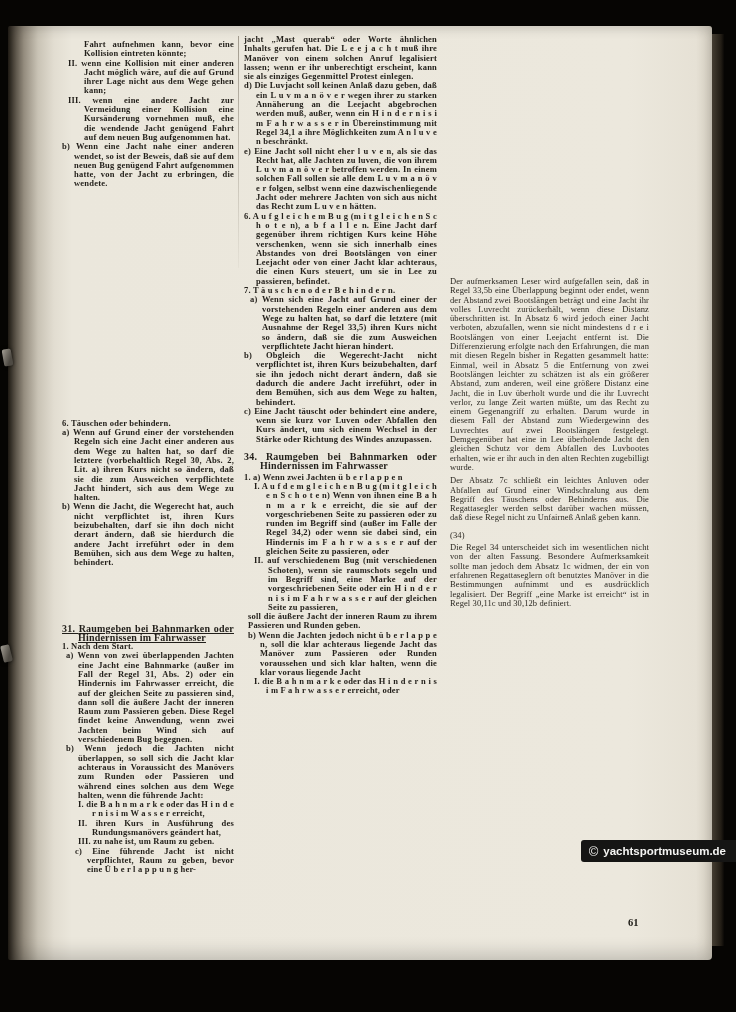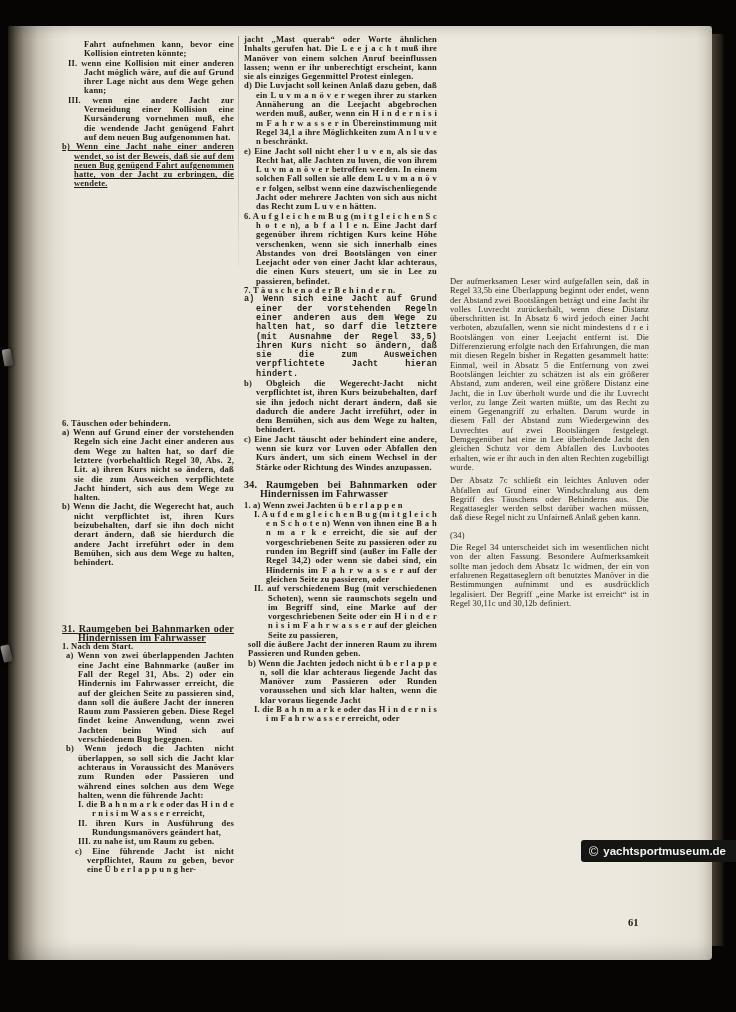--- a/index.html
+++ b/index.html
@@ -74,41 +74,41 @@
 
 <div class="photo">
 
   <div class="page">
     <div class="crease"></div>
 
     <div class="col" id="col1">
         <div class="blk" style="margin-left: 22px;">Fahrt aufnehmen kann, bevor eine Kollision eintreten könnte;</div>
         <div class="blk" style="margin-left: 6px; padding-left: 16px; text-indent: -16px;"><span class="lbl">II. </span>wenn eine Kollision mit einer anderen Jacht möglich wäre, auf die auf Grund ihrer Lage nicht aus dem Wege gehen kann;</div>
         <div class="blk" style="margin-left: 6px; padding-left: 16px; text-indent: -16px;"><span class="lbl">III. </span>wenn eine andere Jacht zur Vermeidung einer Kollision eine Kursänderung vornehmen muß, ehe die wendende Jacht genügend Fahrt auf dem neuen Bug aufgenommen hat.</div>
-        <div class="blk" style="margin-left: 0px; padding-left: 12px; text-indent: -12px; text-decoration: underline;"><span class="lbl">b) </span>Wenn eine Jacht nahe einer anderen wendet, so ist der Beweis, daß sie auf dem neuen Bug genügend Fahrt aufgenommen hatte, von der Jacht zu erbringen, die wendete.</div>
+        <div class="blk" style="margin-left: 0px; padding-left: 12px; text-indent: -12px;"><span class="lbl">b) </span>Wenn eine Jacht nahe einer anderen wendet, so ist der Beweis, daß sie auf dem neuen Bug genügend Fahrt aufgenommen hatte, von der Jacht zu erbringen, die wendete.</div>
         <div class="blk" style="margin-top: 230px; margin-left: 0px; padding-left: 12px; text-indent: -12px;"><span class="lbl">6. </span>Täuschen oder behindern.</div>
         <div class="blk" style="margin-left: 0px; padding-left: 12px; text-indent: -12px;"><span class="lbl">a) </span>Wenn auf Grund einer der vorstehenden Regeln sich eine Jacht einer anderen aus dem Wege zu halten hat, so darf die letztere (vorbehaltlich Regel 30, Abs. 2, Lit. a) ihren Kurs nicht so ändern, daß sie die zum Ausweichen verpflichtete Jacht hindert, sich aus dem Wege zu halten.</div>
         <div class="blk" style="margin-left: 0px; padding-left: 12px; text-indent: -12px;"><span class="lbl">b) </span>Wenn die Jacht, die Wegerecht hat, auch nicht verpflichtet ist, ihren Kurs beizubehalten, darf sie ihn doch nicht derart ändern, daß sie hierdurch die andere Jacht irreführt oder in dem Bemühen, sich aus dem Wege zu halten, behindert.</div>
         <div class="blk hd" style="margin-top: 56px; margin-left: 0px; padding-left: 16px; text-indent: -16px; text-decoration: underline;"><span class="lbl">31. </span>Raumgeben bei Bahnmarken oder Hindernissen im Fahrwasser</div>
         <div class="blk" style="margin-left: 0px; padding-left: 10px; text-indent: -10px;"><span class="lbl">1. </span>Nach dem Start.</div>
         <div class="blk" style="margin-left: 4px; padding-left: 12px; text-indent: -12px;"><span class="lbl">a) </span>Wenn von zwei überlappenden Jachten eine Jacht eine Bahnmarke (außer im Fall der Regel 31, Abs. 2) oder ein Hindernis im Fahrwasser erreicht, die auf der gleichen Seite zu passieren sind, dann soll die äußere Jacht der inneren Raum zum Passieren geben. Diese Regel findet keine Anwendung, wenn zwei Jachten beim Wind sich auf verschiedenem Bug begegnen.</div>
         <div class="blk" style="margin-left: 4px; padding-left: 12px; text-indent: -12px;"><span class="lbl">b) </span>Wenn jedoch die Jachten nicht überlappen, so soll sich die Jacht klar achteraus in Voraussicht des Manövers zum Runden oder Passieren und während eines solchen aus dem Wege halten, wenn die führende Jacht:</div>
         <div class="blk" style="margin-left: 16px; padding-left: 14px; text-indent: -14px;"><span class="lbl">I. </span>die B a h n m a r k e oder das H i n d e r n i s  i m  W a s s e r erreicht,</div>
         <div class="blk" style="margin-left: 16px; padding-left: 14px; text-indent: -14px;"><span class="lbl">II. </span>ihren Kurs in Ausführung des Rundungsmanövers geändert hat,</div>
         <div class="blk" style="margin-left: 16px; padding-left: 14px; text-indent: -14px;"><span class="lbl">III. </span>zu nahe ist, um Raum zu geben.</div>
         <div class="blk" style="margin-left: 13px; padding-left: 12px; text-indent: -12px;"><span class="lbl">c) </span>Eine führende Jacht ist nicht verpflichtet, Raum zu geben, bevor eine Ü b e r l a p p u n g her-</div>
       </div>
 
     <div class="col" id="col2">
-        <div class="blk" style="margin-left: 0px;">jacht „Mast querab“ oder Worte ähnlichen Inhalts gerufen hat. Die L e e j a c h t muß ihre Manöver von einem solchen Anruf beeinflussen lassen; wenn er ihr unberechtigt erscheint, kann sie als einziges Gegenmittel Protest einlegen.</div>
+        <div class="blk" style="margin-left: 0px;">jacht „Mast querab“ oder Worte ähnlichen Inhalts gerufen hat. Die L e e j a c h t muß ihre Manöver von einem solchen Anruf legalisiert lassen; wenn er ihr unberechtigt erscheint, kann sie als einziges Gegenmittel Protest einlegen.</div>
         <div class="blk" style="margin-left: 0px; padding-left: 12px; text-indent: -12px;"><span class="lbl">d) </span>Die Luvjacht soll keinen Anlaß dazu geben, daß ein L u v m a n ö v e r wegen ihrer zu starken Annäherung an die Leejacht abgebrochen werden muß, außer, wenn ein H i n d e r n i s  i m F a h r w a s s e r in Übereinstimmung mit Regel 34,1 a ihre Möglichkeiten zum A n l u v e n beschränkt.</div>
         <div class="blk" style="margin-left: 0px; padding-left: 12px; text-indent: -12px;"><span class="lbl">e) </span>Eine Jacht soll nicht eher l u v e n, als sie das Recht hat, alle Jachten zu luven, die von ihrem L u v m a n ö v e r betroffen werden. In einem solchen Fall sollen sie alle dem L u v m a n ö v e r folgen, selbst wenn eine dazwischenliegende Jacht oder mehrere Jachten von sich aus nicht das Recht zum L u v e n hätten.</div>
         <div class="blk" style="margin-left: 0px; padding-left: 12px; text-indent: -12px;"><span class="lbl">6. </span>A u f g l e i c h e m B u g (m i t g l e i c h e n S c h o t e n), a b f a l l e n. Eine Jacht darf gegenüber ihrem richtigen Kurs keine Höhe verschenken, wenn sie sich innerhalb eines Abstandes von drei Bootslängen von einer Leejacht oder von einer Jacht klar achteraus, die einen Kurs steuert, um sie in Lee zu passieren, befindet.</div>
         <div class="blk" style="margin-left: 0px; padding-left: 12px; text-indent: -12px;"><span class="lbl">7. </span>T ä u s c h e n  o d e r  B e h i n d e r n.</div>
-        <div class="blk" style="margin-left: 0px; padding-left: 12px; text-indent: -12px; font-family: Liberation Mono, monospace;"><span class="lbl">a) </span>Wenn sich eine Jacht auf Grund einer der vorstehenden Regeln einer anderen aus dem Wege zu halten hat, so darf die letztere (mit Ausnahme der Regel 33,5) ihren Kurs nicht so ändern, daß sie die zum Ausweichen verpflichtete Jacht hieran hindert.</div>
+        <div class="blk" style="margin-left: 6px; padding-left: 12px; text-indent: -12px;"><span class="lbl">a) </span>Wenn sich eine Jacht auf Grund einer der vorstehenden Regeln einer anderen aus dem Wege zu halten hat, so darf die letztere (mit Ausnahme der Regel 33,5) ihren Kurs nicht so ändern, daß sie die zum Ausweichen verpflichtete Jacht hieran hindert.</div>
         <div class="blk" style="margin-left: 0px; padding-left: 12px; text-indent: -12px;"><span class="lbl">b) </span>Obgleich die Wegerecht-Jacht nicht verpflichtet ist, ihren Kurs beizubehalten, darf sie ihn jedoch nicht derart ändern, daß sie dadurch die andere Jacht irreführt, oder in dem Bemühen, sich aus dem Wege zu halten, behindert.</div>
         <div class="blk" style="margin-left: 0px; padding-left: 12px; text-indent: -12px;"><span class="lbl">c) </span>Eine Jacht täuscht oder behindert eine andere, wenn sie kurz vor Luven oder Abfallen den Kurs ändert, um sich einem Wechsel in der Stärke oder Richtung des Windes anzupassen.</div>
         <div class="blk hd" style="margin-top: 8px; margin-left: 0px; padding-left: 16px; text-indent: -16px;"><span class="lbl">34. </span>Raumgeben bei Bahnmarken oder Hindernissen im Fahrwasser</div>
         <div class="blk" style="margin-top: 2px; margin-left: 0px; padding-left: 20px; text-indent: -20px;"><span class="lbl">1. a) </span>Wenn zwei Jachten ü b e r l a p p e n</div>
         <div class="blk" style="margin-left: 10px; padding-left: 12px; text-indent: -12px;"><span class="lbl">I. </span>A u f  d e m  g l e i c h e n  B u g (m i t g l e i c h e n S c h o t e n) Wenn von ihnen eine B a h n m a r k e erreicht, die sie auf der vorgeschriebenen Seite zu passieren oder zu runden im Begriff sind (außer im Falle der Regel 34,2) oder wenn sie dabei sind, ein Hindernis im F a h r w a s s e r auf der gleichen Seite zu passieren, oder</div>
         <div class="blk" style="margin-left: 10px; padding-left: 14px; text-indent: -14px;"><span class="lbl">II. </span>auf verschiedenem Bug (mit verschiedenen Schoten), wenn sie raumschots segeln und im Begriff sind, eine Marke auf der vorgeschriebenen Seite oder ein H i n d e r n i s  i m F a h r w a s s e r auf der gleichen Seite zu passieren,</div>
         <div class="blk" style="margin-left: 4px;">soll die äußere Jacht der inneren Raum zu ihrem Passieren und Runden geben.</div>
         <div class="blk" style="margin-left: 4px; padding-left: 12px; text-indent: -12px;"><span class="lbl">b) </span>Wenn die Jachten jedoch nicht ü b e r l a p p e n, soll die klar achteraus liegende Jacht das Manöver zum Passieren oder Runden voraussehen und sich klar halten, wenn die klar voraus liegende Jacht</div>
         <div class="blk" style="margin-left: 10px; padding-left: 12px; text-indent: -12px;"><span class="lbl">I. </span>die B a h n m a r k e oder das H i n d e r n i s i m F a h r w a s s e r erreicht, oder</div>
       </div>

